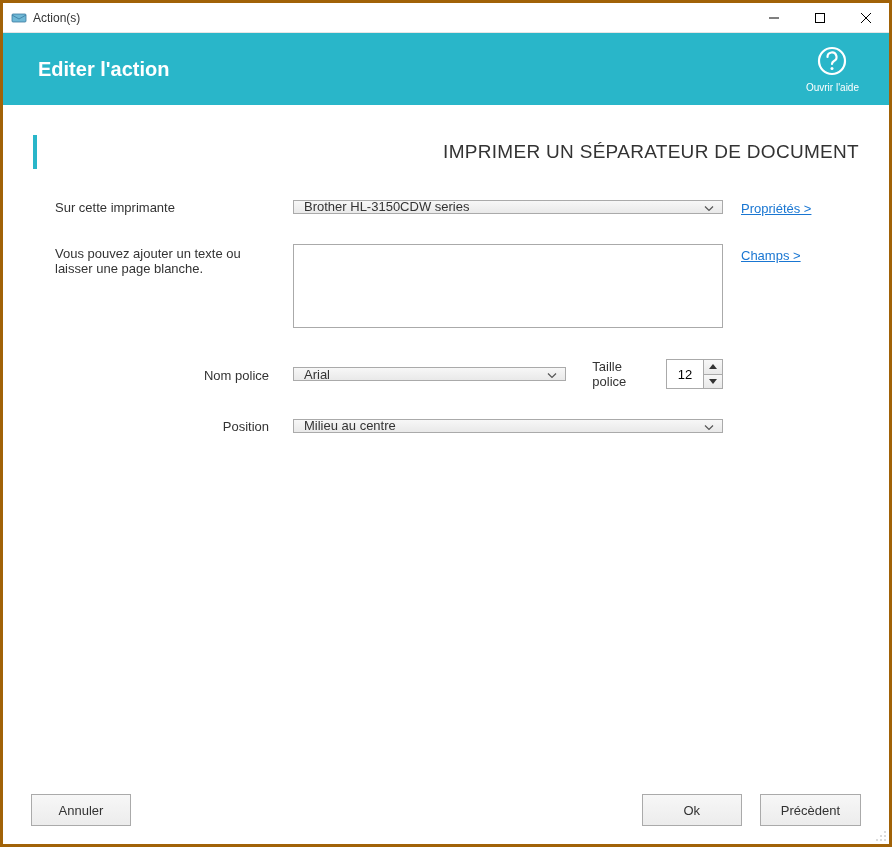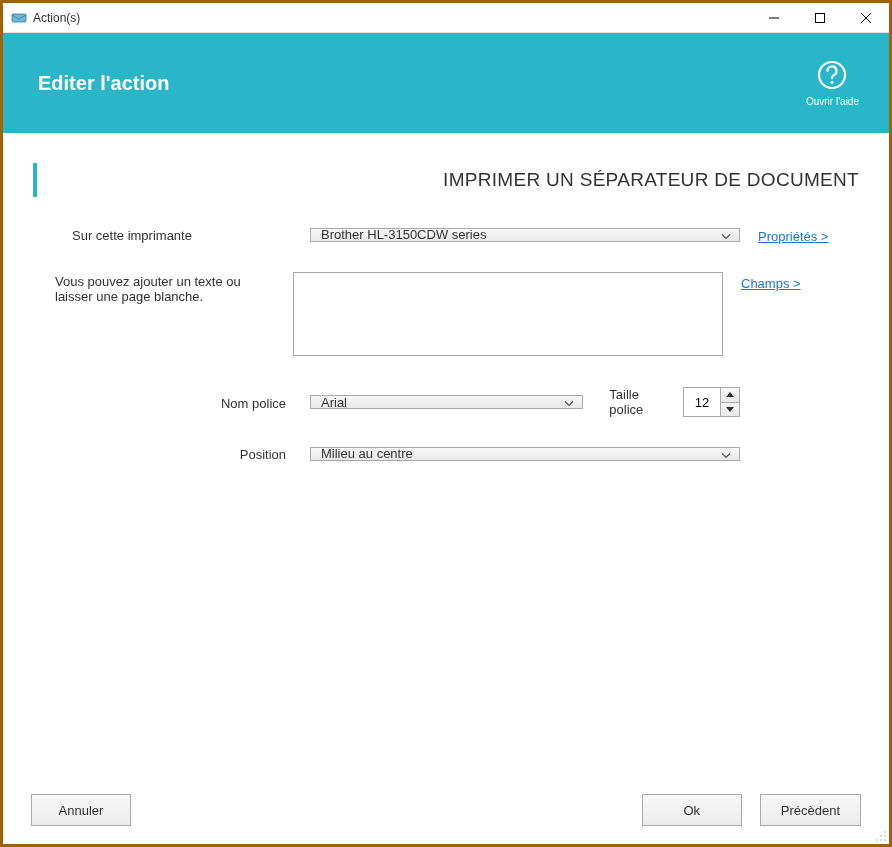--- a/index.html
+++ b/index.html
@@ -3,30 +3,30 @@
 <meta charset="utf-8">
 <style>
   * { box-sizing: border-box; }
   html, body { margin: 0; padding: 0; font-family: "Segoe UI", Arial, sans-serif; font-size: 13px; color: #333; background: #fff; }
   .window { width: 892px; height: 847px; border: 3px solid #a16207; display: flex; flex-direction: column; background: #fff; position: relative; }
   .titlebar { height: 30px; display: flex; align-items: center; padding: 0 0 0 8px; border-bottom: 1px solid #e5e5e5; }
   .titlebar .app-icon { width: 16px; height: 16px; margin-right: 6px; display: flex; align-items: center; justify-content: center; }
   .titlebar .title { font-size: 12px; color: #333; flex: 1; }
   .win-controls { display: flex; height: 100%; }
   .win-btn { width: 46px; height: 30px; display: flex; align-items: center; justify-content: center; cursor: default; }
-  .header { background: #29b6c9; color: #fff; height: 100px; display: flex; align-items: center; justify-content: space-between; padding: 0 30px 0 35px; }
+  .header { background: #29b6c9; color: #fff; height: 72px; display: flex; align-items: center; justify-content: space-between; padding: 0 30px 0 35px; }
   .header h1 { font-size: 20px; font-weight: 600; margin: 0; }
   .help { text-align: center; cursor: pointer; }
   .help-icon { margin: 0 auto 2px; }
   .help-label { font-size: 10px; }
   .content { flex: 1; padding: 30px 30px 0 30px; overflow: auto; }
   .section-title { font-size: 19px; font-weight: 500; letter-spacing: 0.3px; color: #333; border-left: 4px solid #29b6c9; padding: 6px 0 6px 16px; margin-bottom: 28px; text-transform: uppercase; text-align: right; }
   .form-area { padding-left: 22px; }
   .row { display: flex; margin-bottom: 28px; }
-  .row.align-center { align-items: center; margin-left: 17px; }
+  .row.align-center { align-items: center; }
   .row.align-top { align-items: flex-start; }
   .label-col { width: 238px; padding-right: 12px; color: #333; font-size: 13px; padding-top: 2px; }
   .label-col.align-right { text-align: right; padding-right: 24px; }
   .field-col { width: 430px; }
   .link-col { padding-left: 18px; padding-top: 4px; }
   .link { color: #1976d2; text-decoration: underline; font-size: 13px; cursor: pointer; }
   .select { width: 100%; height: 14px; border: 1px solid #aaa; background: linear-gradient(#f7f7f7, #e9e9e9); padding: 0 28px 0 10px; font-size: 13px; color: #333; position: relative; display: flex; align-items: center; cursor: default; }
   .select .chev { position: absolute; right: 8px; top: 50%; transform: translateY(-50%); }
   .textarea { width: 100%; height: 84px; border: 1px solid #aaa; background: #fff; resize: none; padding: 6px; font-family: inherit; font-size: 13px; }
   .inline-group { display: flex; align-items: center; }

